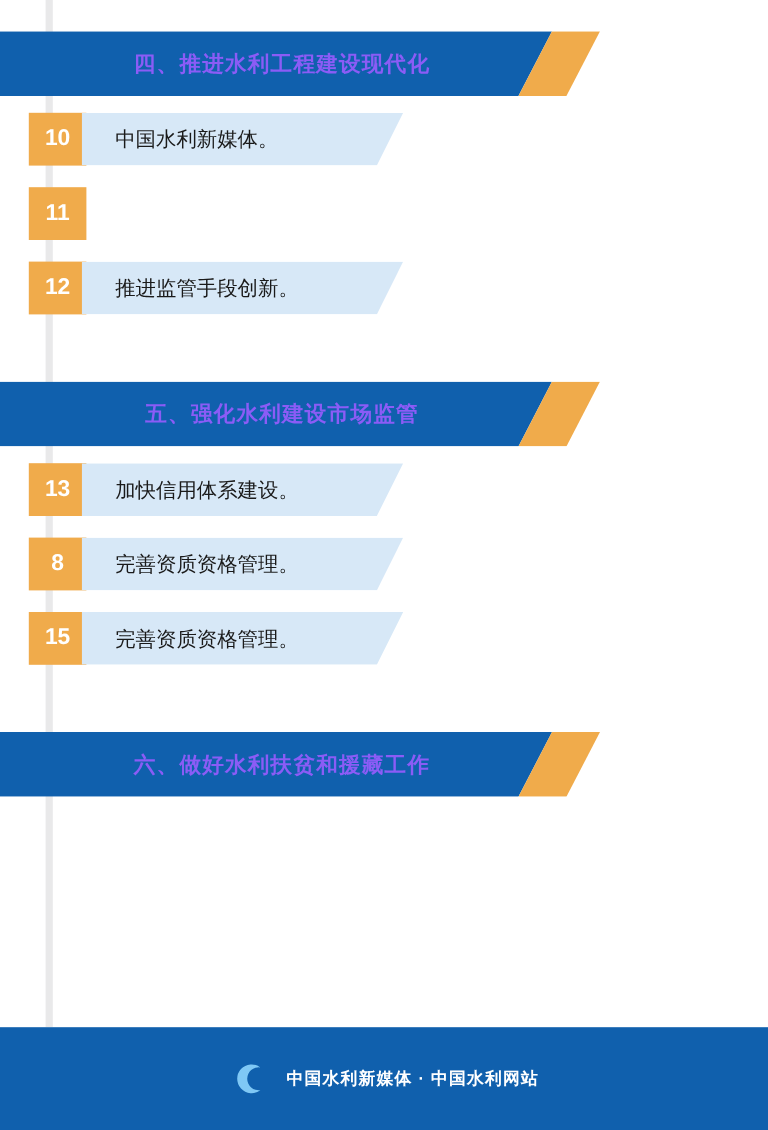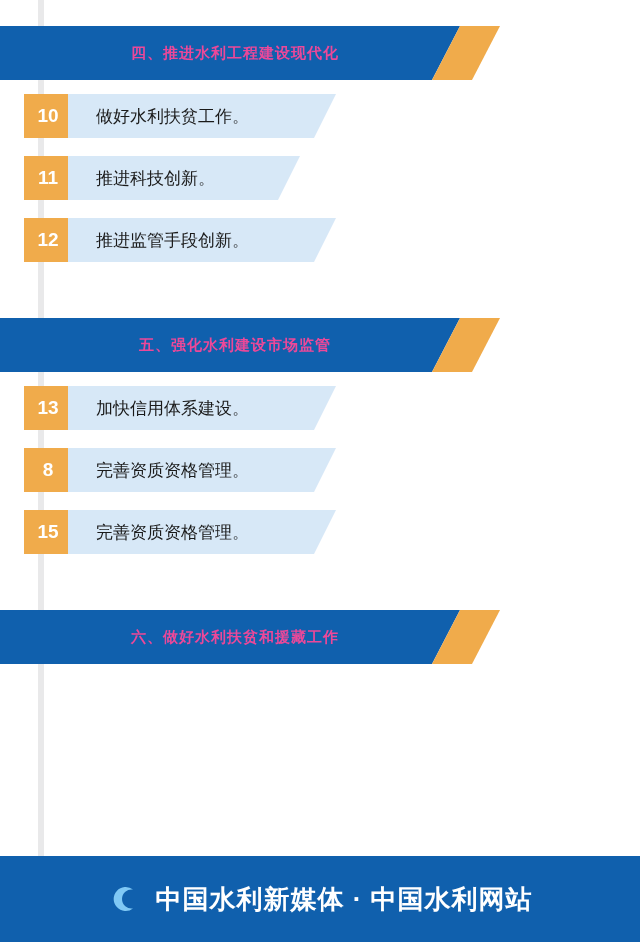--- a/index.html
+++ b/index.html
@@ -61,22 +61,22 @@
     left: 432px;
     top: 0;
     height: 54px;
     width: 68px;
     background: #f0ab4b;
     clip-path: polygon(28px 0, 100% 0, calc(100% - 28px) 100%, 0 100%);
   }
   .sec-title {
     position: relative;
     z-index: 3;
-    color: #ec4899;
-    font-size: 15px;
+    color: #8b5cf6;
+    font-size: 18px;
     font-weight: bold;
     letter-spacing: 1px;
     margin-left: -30px;
   }
 
   
   .items {
     padding-top: 14px;
   }
   .item {
@@ -139,21 +139,21 @@
     align-items: center;
     gap: 14px;
   }
   .logo {
     width: 34px;
     height: 34px;
     position: relative;
   }
   .footer-text {
     color: #ffffff;
-    font-size: 26px;
+    font-size: 14px;
     font-weight: bold;
     letter-spacing: 1px;
   }
 </style>
 </head>
 <body>
 
 <div class="page">
 
   <div class="rail"></div>
@@ -164,28 +164,25 @@
     <div class="section">
       <div class="sec-banner">
         <div class="bar"></div>
         <div class="accent"></div>
         <div class="sec-title">四、推进水利工程建设现代化</div>
       </div>
       <div class="items">
         <div class="item">
           <div class="num-box">10</div>
           <div class="txt-box" style="width:268px">
-            <span class="txt">做好水利扶贫工作。</span>
+            <span class="txt">中国水利新媒体。</span>
           </div>
         </div>
         <div class="item">
           <div class="num-box">11</div>
-          <div class="txt-box" style="width:232px">
-            <span class="txt">推进科技创新。</span>
-          </div>
         </div>
         <div class="item">
           <div class="num-box">12</div>
           <div class="txt-box" style="width:268px">
             <span class="txt">推进监管手段创新。</span>
           </div>
         </div>
       </div>
     </div>
 

